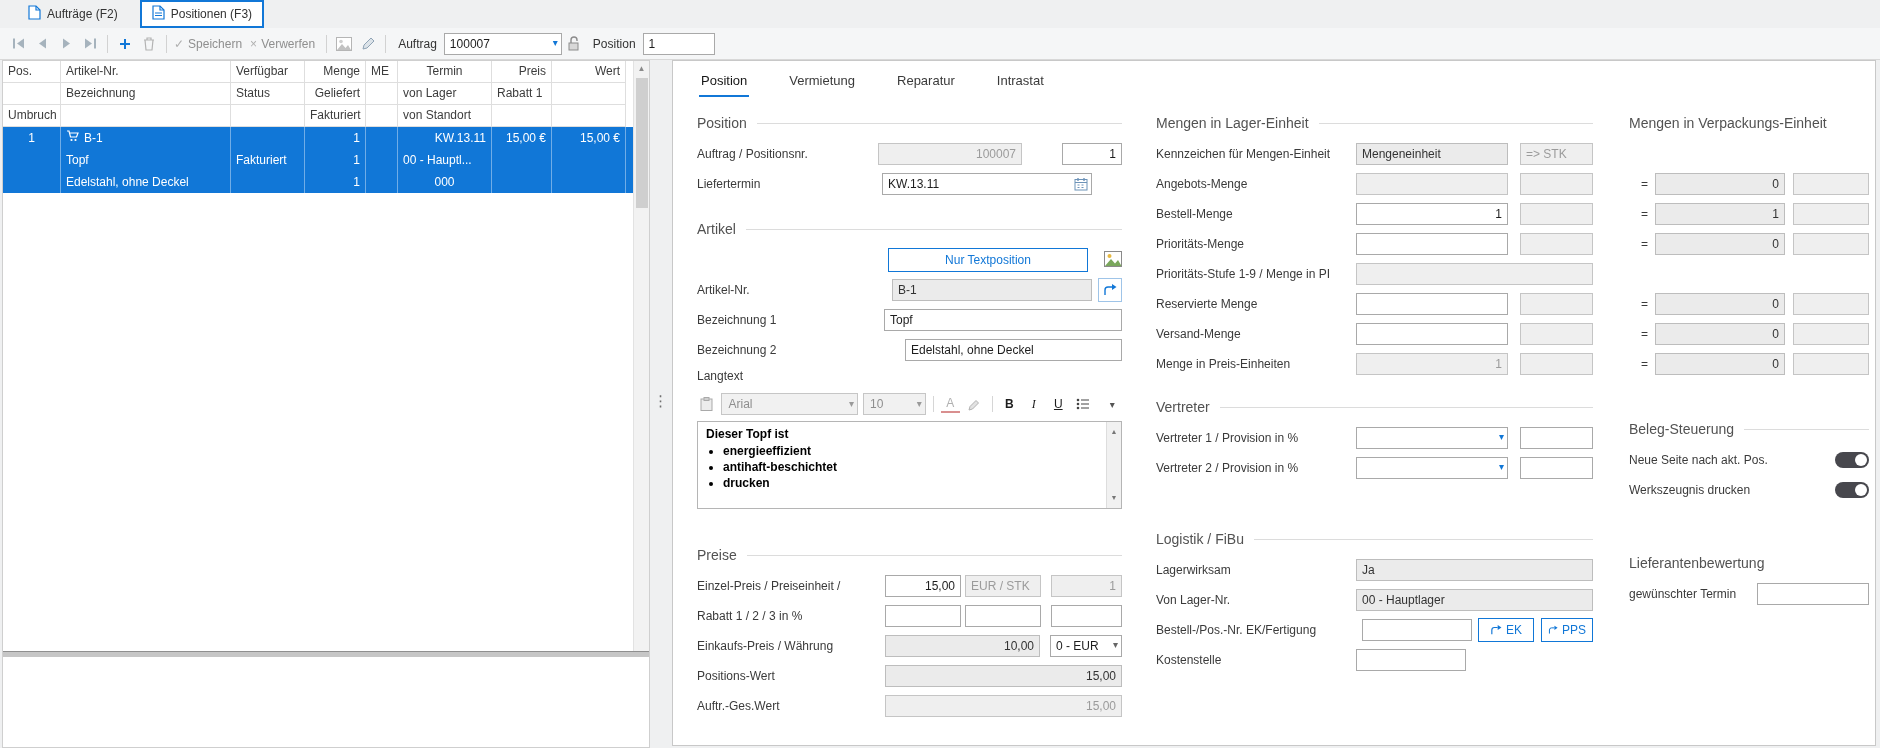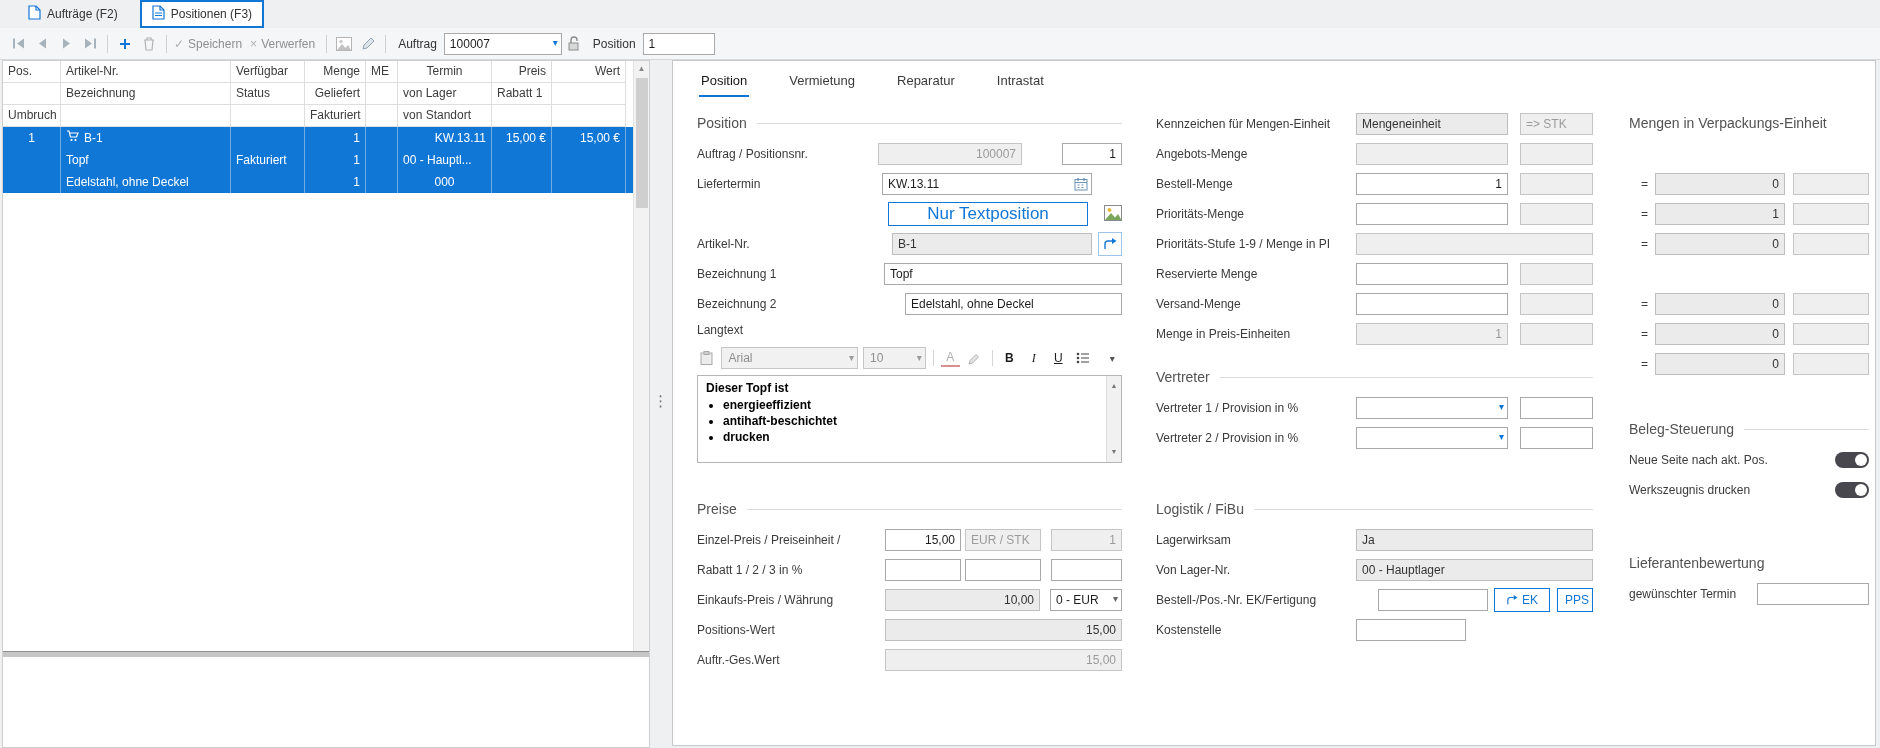--- a/index.html
+++ b/index.html
@@ -52,21 +52,21 @@
   .sec-title { display:flex; align-items:center; gap:10px; color:#525252; font-size:14px; height:20px; margin-bottom:10px; white-space:nowrap; }
   .sec-title .rule { flex:1; height:1px; background:#dcdcdc; }
   .frow { display:flex; align-items:center; height:22px; margin-bottom:8px; }
   .lbl { flex:1; color:#3a3a3a; padding-right:8px; white-space:nowrap; overflow:hidden; }
   .spacer30 { height:30px; }
   
   .pos-fields { display:flex; width:244px; justify-content:space-between; }
   .date-wrap { position:relative; width:210px; margin-right:30px; }
   .date-wrap .fld { width:100%; padding-right:22px; }
   .date-ico { position:absolute; right:4px; top:4px; }
-  .btn-outline { height:24px; border:1px solid #1177d7; color:#1177d7; background:#fff; display:flex; align-items:center; justify-content:center; font-size:17px; }
+  .btn-outline { height:24px; border:1px solid #1177d7; color:#1177d7; background:#fff; display:flex; align-items:center; justify-content:center; font-size:12px; }
   .icon-sq { width:24px; height:24px; border:1px solid #9fc4e8; background:#fff; display:flex; align-items:center; justify-content:center; }
   .ed-toolbar { display:flex; align-items:center; gap:5px; height:26px; margin-bottom:4px; }
   .ed-combo { position:relative; height:22px; background:#f1f1f1; border:1px solid #c6c6c6; color:#8e8e8e; padding:3px 0 0 6px; }
   .ed-combo .chev { position:absolute; right:3px; top:4px; font-size:10px; color:#9a9a9a; }
   .ed-btn { width:20px; height:20px; display:flex; align-items:center; justify-content:center; color:#1d1d1d; }
   .ed-sep { width:1px; height:16px; background:#d6d6d6; margin:0 2px; }
   .langtext-box { position:relative; border:1px solid #b5b5b5; height:88px; padding:4px 22px 4px 8px; font-weight:bold; line-height:16px; color:#000; overflow:hidden; }
   .langtext-box ul { margin:1px 0 0 17px; padding:0; }
   .ta-scroll { position:absolute; right:0; top:0; bottom:0; width:15px; background:#f1f1f1; border-left:1px solid #ddd; display:flex; flex-direction:column; align-items:center; justify-content:space-between; font-weight:normal; }
   .ta-scroll .arr { font-size:7px; color:#777; padding:2px 0; }
@@ -306,20 +306,24 @@
           <input class="fld" value="KW.13.11" style="">
           <span class="date-ico"><svg width="14" height="14" viewBox="0 0 14 14">
                 <rect x="1" y="2.5" width="12" height="10.5" fill="#fff" stroke="#6d93b8"></rect>
                 <path d="M1 5.5h12" stroke="#6d93b8"></path>
                 <path d="M4 1v3M10 1v3" stroke="#6d93b8" stroke-width="1.4"></path>
                 <path d="M3.5 8h2M7.5 8h2M3.5 10.5h2M7.5 10.5h2" stroke="#6d93b8"></path>
               </svg></span>
         </span>
       </div>
 
+      <div class="sec-title sec-artikel">
+        <span>Artikel</span>
+          <span class="rule"></span>
+      </div>
       <div class="frow">
         <span style="margin-left:auto;display:flex;align-items:center;gap:16px;">
           <button class="btn-outline" style="width:200px;">Nur Textposition</button>
           <span><svg width="18" height="16" viewBox="0 0 18 16">
                 <rect x="0.5" y="0.5" width="17" height="15" fill="#fff" stroke="#8a8a8a"></rect>
                 <circle cx="5.5" cy="5" r="2" fill="#e8b941"></circle>
                 <path d="M1 15l6-7 4 4.5 3-3.5 3.5 6z" fill="#7aa75c"></path>
               </svg></span>
         </span>
       </div>
@@ -422,20 +426,24 @@
         <span class="lbl">Positions-Wert</span>
         <input class="fld pfull disd ta-r" value="15,00" style="">
       </div>
       <div class="frow">
         <span class="lbl">Auftr.-Ges.Wert</span>
         <input class="fld pfull dis ta-r" value="15,00" style="">
       </div>
     </div>
 
     <div class="col2">
+      <div class="sec-title">
+        <span>Mengen in Lager-Einheit</span>
+          <span class="rule"></span>
+      </div>
       <div class="frow">
         <span class="lbl">Kennzeichen für Mengen-Einheit</span>
         <input class="fld f1 disd" value="Mengeneinheit" style="">
         <input class="fld f2 dis" value="=&gt; STK" style="">
       </div>
       <div class="frow">
         <span class="lbl">Angebots-Menge</span>
         <input class="fld f1 dis" style="">
         <input class="fld f2 dis" style="">
       </div>
@@ -505,21 +513,21 @@
       <div class="frow">
         <span class="lbl">Bestell-/Pos.-Nr. EK/Fertigung</span>
         <input class="fld" style="width: 110px;">
         <button class="btn-jump" style="width:56px;margin-left:6px;">
           <svg width="12" height="10" viewBox="0 0 14 12">
               <path d="M2 11V6a3 3 0 0 1 3-3h4" fill="none" stroke="#1177d7" stroke-width="1.4"></path>
               <path d="M9 0l4.5 3L9 6z" fill="#1177d7"></path>
             </svg>
           <span>EK</span>
         </button>
-        <button class="btn-jump" style="width:36px;margin-left:7px;">
+        <button class="btn-jump" style="width:52px;margin-left:7px;">
           <svg width="12" height="10" viewBox="0 0 14 12">
               <path d="M2 11V6a3 3 0 0 1 3-3h4" fill="none" stroke="#1177d7" stroke-width="1.4"></path>
               <path d="M9 0l4.5 3L9 6z" fill="#1177d7"></path>
             </svg>
           <span>PPS</span>
         </button>
       </div>
       <div class="frow">
         <span class="lbl">Kostenstelle</span>
         <input class="fld" style="width: 110px; margin-right: 127px;">

